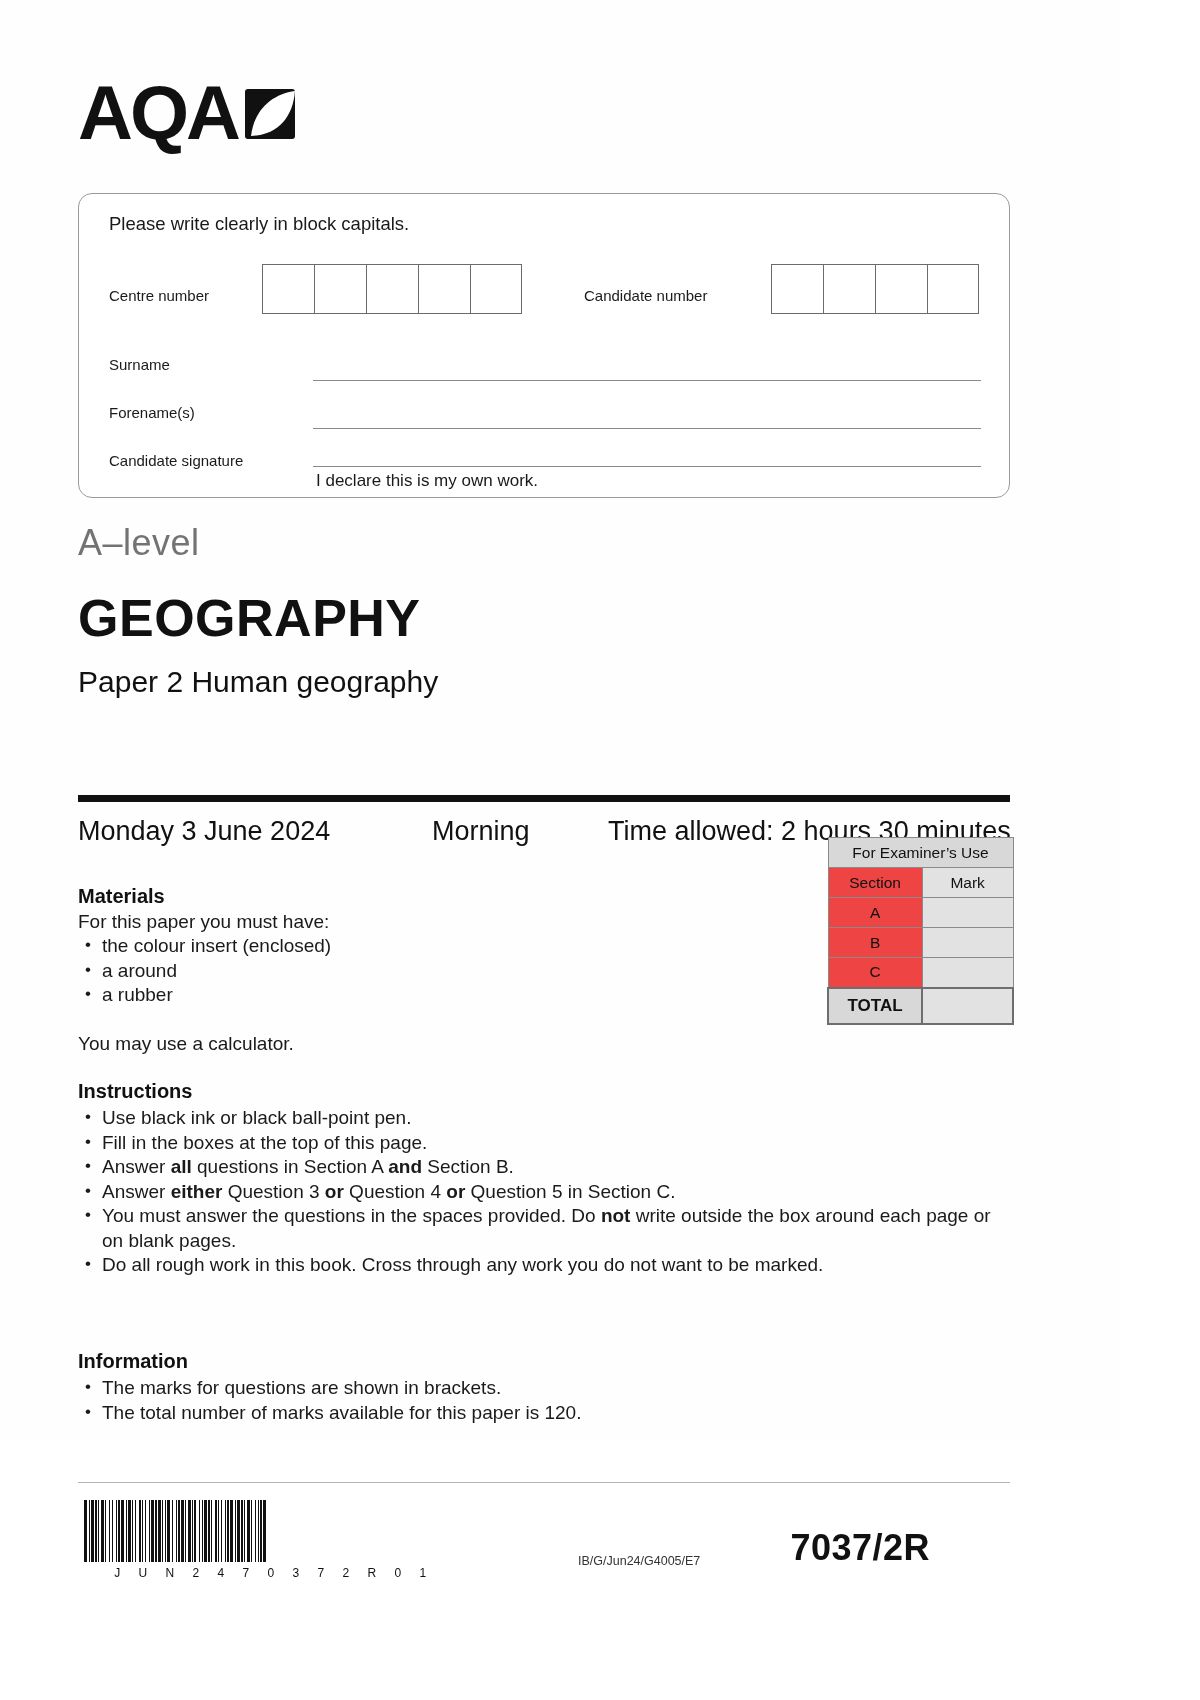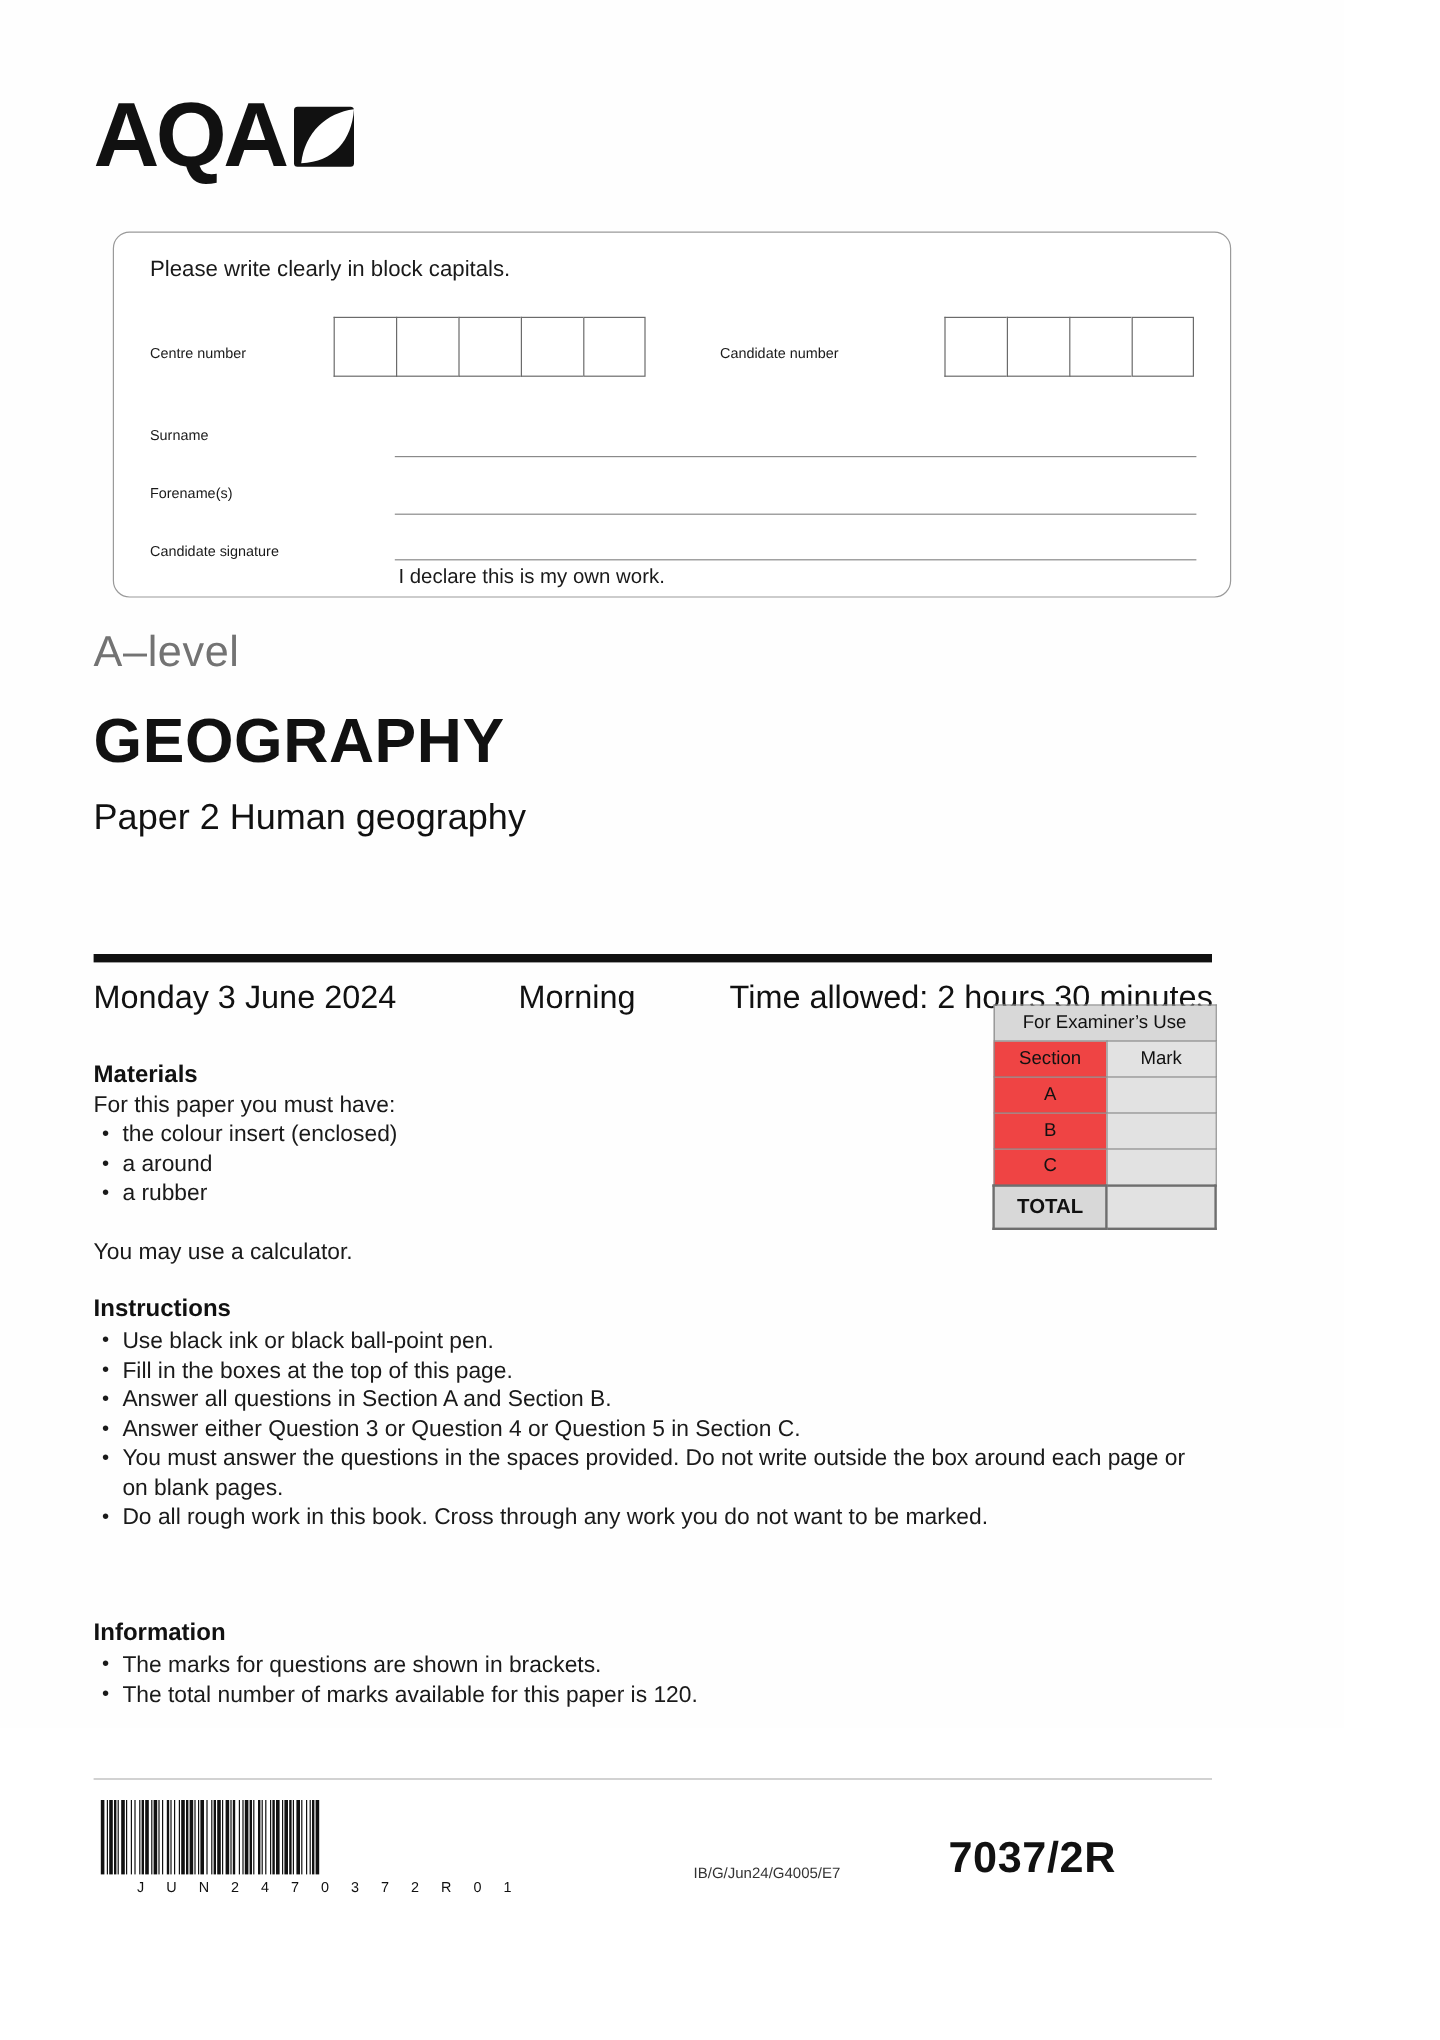--- a/index.html
+++ b/index.html
@@ -56,32 +56,31 @@
   .details-box {
     position: absolute;
     left: 78px;
     top: 193px;
     width: 932px;
     height: 305px;
     border: 1px solid #9a9a9a;
     border-radius: 14px;
     box-sizing: border-box;
     background: #ffffff;
-    margin-left: 16px;
   }
   .block-caps {
     position: absolute;
     left: 30px;
     top: 19px;
     font-size: 18.5px;
     color: #1a1a1a;
   }
   .field-label {
     position: absolute;
-    font-size: 12px;
+    font-size: 15px;
     color: #1a1a1a;
     white-space: nowrap;
   }
   .lbl-centre  { left: 30px;  top: 93px; }
   .lbl-cand    { left: 505px; top: 93px; }
   .lbl-surname { left: 30px;  top: 162px; }
   .lbl-fore    { left: 30px;  top: 210px; }
   .lbl-sig     { left: 30px;  top: 258px; }
 
   .boxrow {
@@ -261,21 +260,21 @@
   }
   .paper-code {
     position: absolute;
     right: 190px;
     top: 1527px;
     font-size: 36px;
     font-weight: bold;
     color: #111;
     letter-spacing: 0.5px;
   }
-  b { font-weight: normal; }
+  b { font-weight: bold; }
 </style>
 </head>
 <body>
 
 <div class="page">
  <div class="sheet">
 
   <div class="logo">
     <div class="logo-word">AQA</div>
     <div class="logo-mark">

